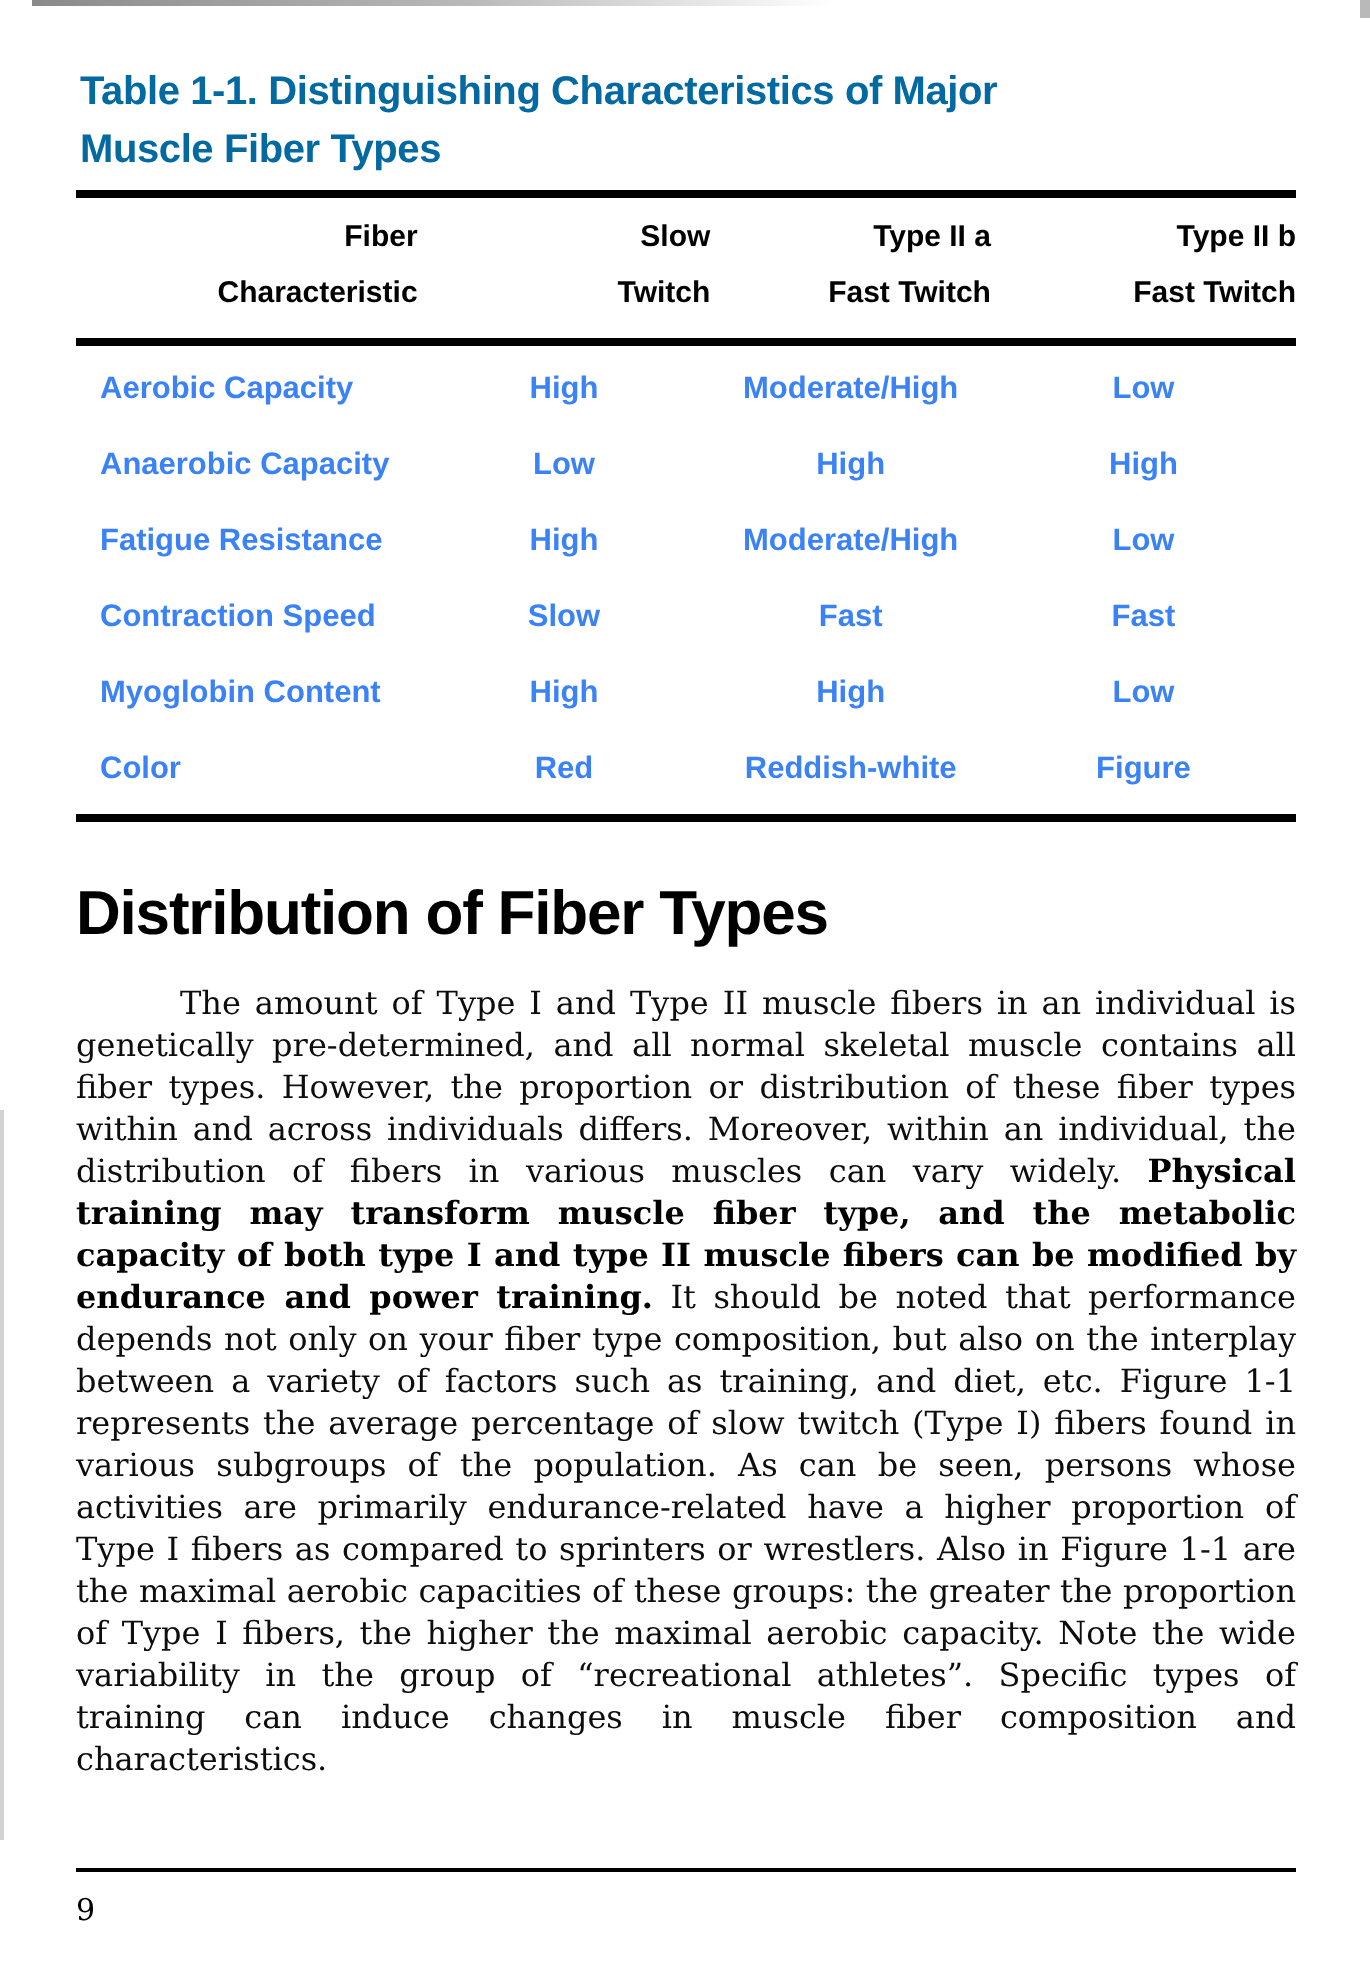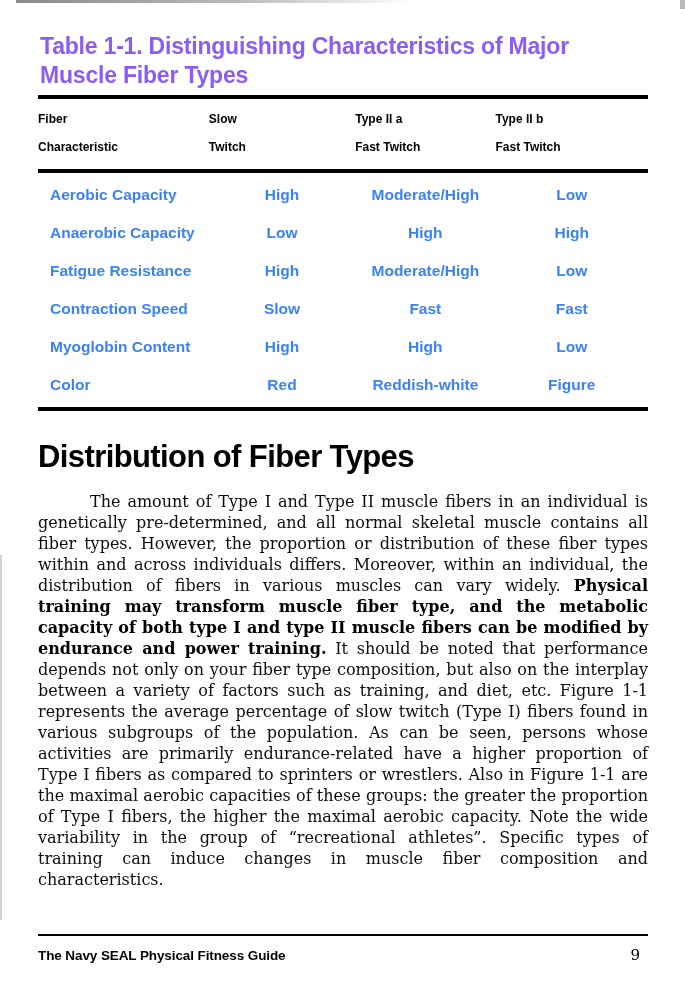--- a/index.html
+++ b/index.html
@@ -22,40 +22,40 @@
     position: absolute; top: 0; right: 0; width: 5px; height: 9px; background: #b9b9b9;
   }
   .artifact-left {
     position: absolute; left: 0; top: 555px; width: 2px; height: 365px; background: #d2d2d2;
   }
 
   .content { position: absolute; left: 38px; width: 610px; top: 0; }
 
   .table-title {
     margin: 32px 0 0 2px;
-    font-size: 23px;
+    font-size: 20px;
     font-weight: bold;
     line-height: 29px;
     letter-spacing: -0.2px;
-    color: #8b5cf6;
+    color: #0369a1;
   }
   .table-title span { display: block; }
 
   table.fiber-table {
     width: 100%;
     border-collapse: collapse;
     margin-top: 5px;
     border-top: 4px solid #000;
     border-bottom: 4px solid #000;
   }
   table.fiber-table th {
-    font-size: 12px;
+    font-size: 15px;
     font-weight: bold;
     line-height: 28px;
-    text-align: left;
+    text-align: right;
     padding: 6px 0 8px 0;
     border-bottom: 4px solid #000;
     color: #000;
   }
   table.fiber-table th span { display: block; }
   table.fiber-table td {
     font-size: 15.5px;
     font-weight: bold;
     text-align: center;
     vertical-align: middle;
@@ -193,17 +193,16 @@
       </tbody>
     </table>
 
     <h1 class="section-heading">Distribution of Fiber Types</h1>
 
     <p class="body-paragraph"><span>The amount of Type I and Type II muscle fibers in an individual is genetically pre-determined, and all normal skeletal muscle contains all fiber types. However, the proportion or distribution of these fiber types within and across individuals differs. Moreover, within an individual, the distribution of fibers in various muscles can vary widely. </span><strong>Physical training may transform muscle fiber type, and the metabolic capacity of both type I and type II muscle fibers can be modified by endurance and power training.</strong><span> It should be noted that performance depends not only on your fiber type composition, but also on the interplay between a variety of factors such as training, and diet, etc. Figure 1-1 represents the average percentage of slow twitch (Type I) fibers found in various subgroups of the population. As can be seen, persons whose activities are primarily endurance-related have a higher proportion of Type I fibers as compared to sprinters or wrestlers. Also in Figure 1-1 are the maximal aerobic capacities of these groups: the greater the proportion of Type I fibers, the higher the maximal aerobic capacity. Note the wide variability in the group of “recreational athletes”. Specific types of training can induce changes in muscle fiber composition and characteristics.</span></p>
 
   </div>
 
   <div class="footer">
-    <span class="footer-title">The Navy SEAL Physical Fitness Guide</span>
     <span class="page-number">9</span>
   </div>
 
 </div>
 
 </body></html>

